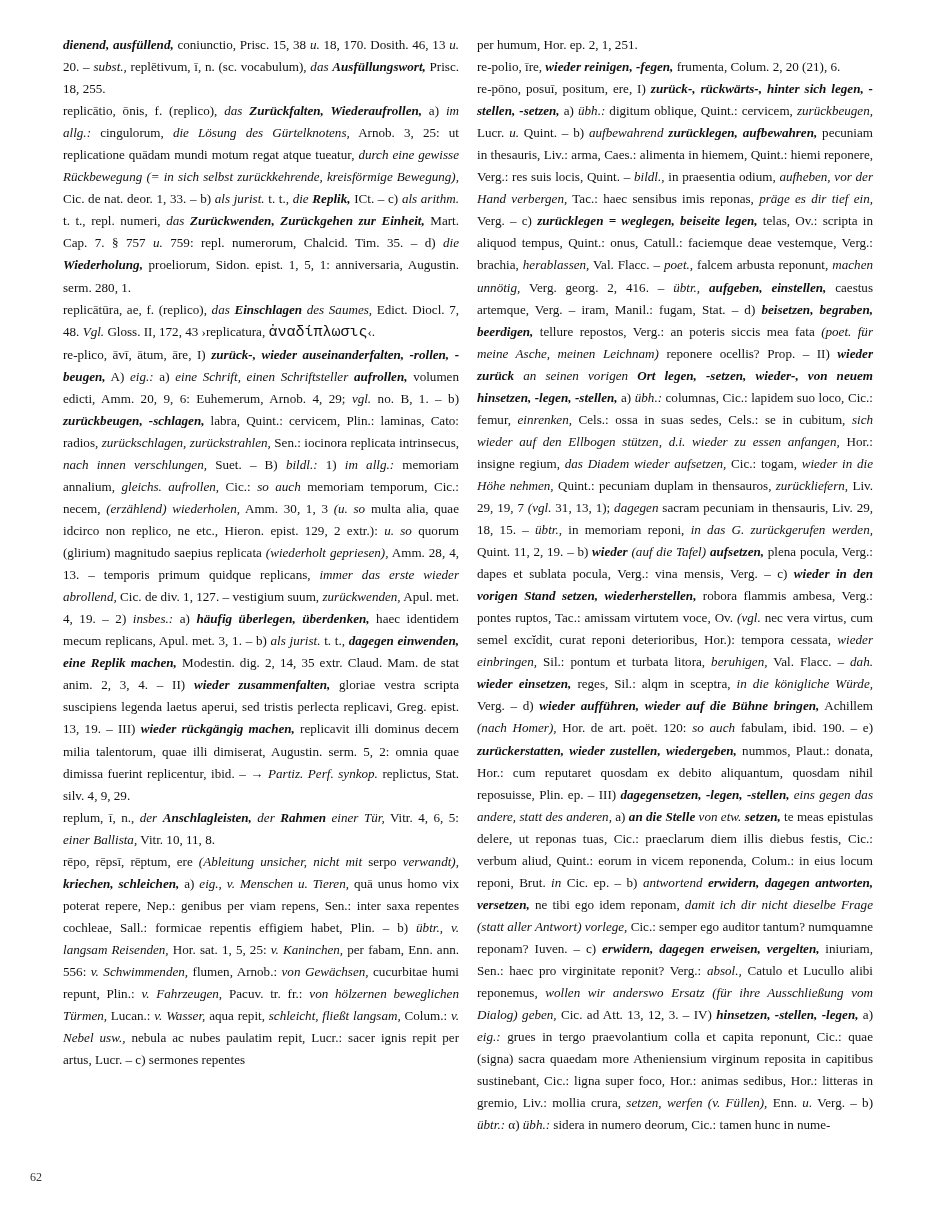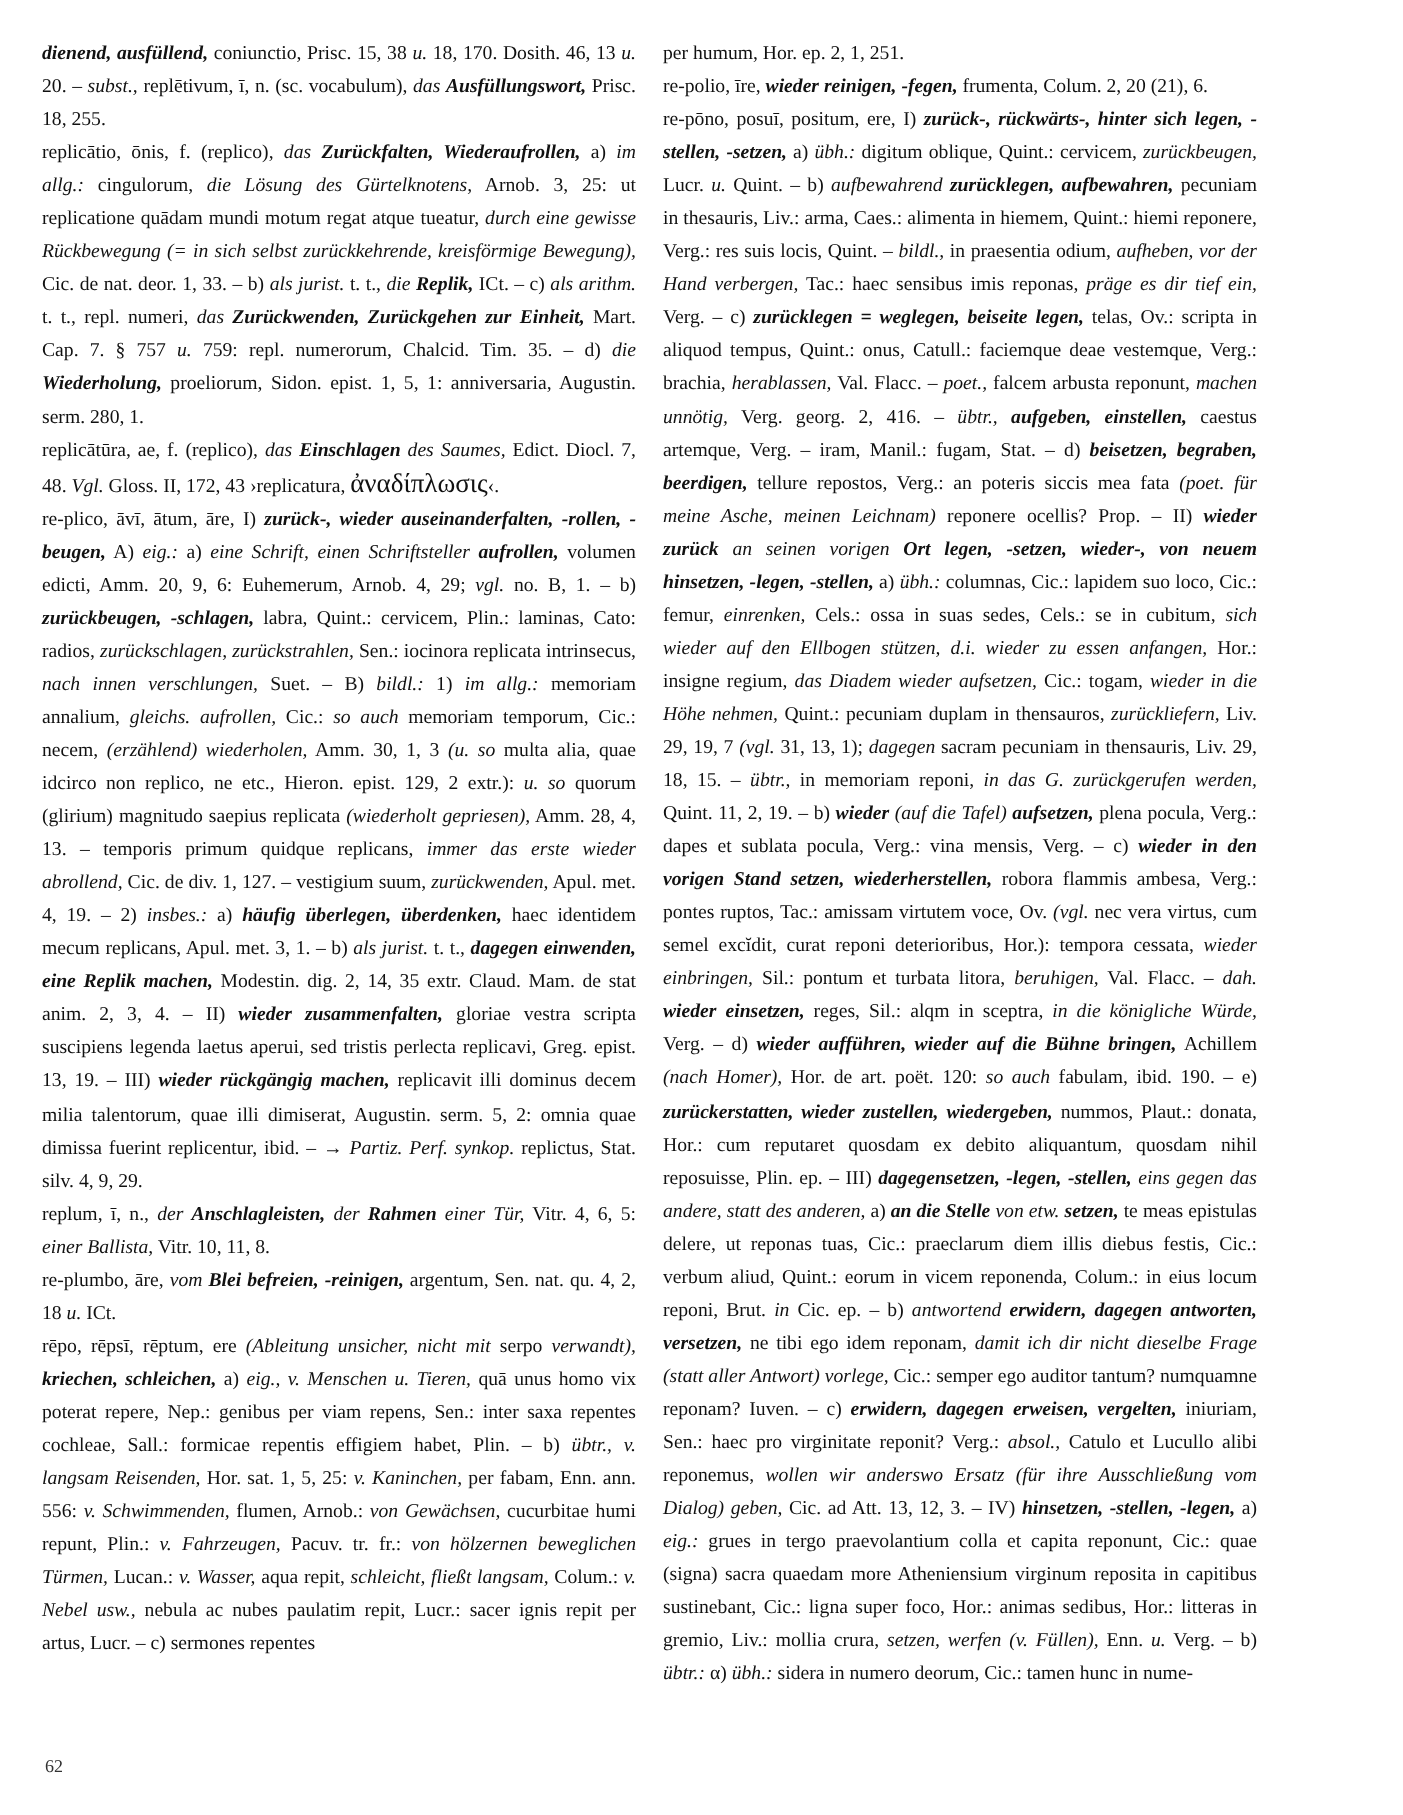--- a/index.html
+++ b/index.html
@@ -17,25 +17,26 @@
   }
   .page {
     position: absolute;
     left: 0; top: 0;
     width: 935px;
     height: 1210px;
   }
   .columns {
     position: absolute;
     left: 28px;
-    top: 24px;
+    top: 34px;
     width: 880px;
     height: 1130px;
     display: flex;
     gap: 18px;
+    justify-content: center;
   }
   .col {
     width: 396px;
     font-size: 13.1px;
     line-height: 22.05px;
     text-align: justify;
     text-justify: inter-word;
     hyphens: manual;
   }
   .col p {
@@ -50,22 +51,22 @@
     font-weight: normal;
   }
   .de {
     font-style: italic;
   }
   .deb {
     font-style: italic;
     font-weight: bold;
   }
   .gr {
-    font-family: Liberation Serif, serif;
-    font-size: 18px;
+    font-family: Liberation Mono, monospace;
+    font-size: 15px;
   }
   .pageno {
     position: absolute;
     left: 30px;
     top: 1170px;
     font-size: 12px;
     color: #333333;
     font-family: "Liberation Serif", "DejaVu Serif", serif;
   }
   .col > p:last-child {
@@ -76,21 +77,20 @@
 <body>
 
 <div class="page">
   <div class="columns">
     <div class="col" id="left-col">
         <p class="entry"><span class="deb">dienend, ausfüllend,</span> coniunctio, Prisc. 15, 38 <span class="de">u.</span> 18, 170. Dosith. 46, 13 <span class="de">u.</span> 20. – <span class="de">subst.,</span> replētivum, ī, n. (sc. vocabulum), <span class="de">das</span> <span class="deb">Ausfüllungswort,</span> Prisc. 18, 255.</p>
         <p class="entry"><span class="hw">replicātio</span>, ōnis, f. (replico), <span class="de">das</span> <span class="deb">Zurückfalten, Wiederaufrollen,</span> a) <span class="de">im allg.:</span> cingulorum, <span class="de">die Lösung des Gürtelknotens,</span> Arnob. 3, 25: ut replicatione quādam mundi motum regat atque tueatur, <span class="de">durch eine gewisse Rückbewegung (= in sich selbst zurückkehrende, kreisförmige Bewegung),</span> Cic. de nat. deor. 1, 33. – b) <span class="de">als jurist.</span> t. t., <span class="de">die</span> <span class="deb">Replik,</span> ICt. – c) <span class="de">als arithm.</span> t. t., repl. numeri, <span class="de">das</span> <span class="deb">Zurückwenden, Zurückgehen zur Einheit,</span> Mart. Cap. 7. § 757 <span class="de">u.</span> 759: repl. numerorum, Chalcid. Tim. 35. – d) <span class="de">die</span> <span class="deb">Wiederholung,</span> proeliorum, Sidon. epist. 1, 5, 1: anniversaria, Augustin. serm. 280, 1.</p>
         <p class="entry"><span class="hw">replicātūra</span>, ae, f. (replico), <span class="de">das</span> <span class="deb">Einschlagen</span> <span class="de">des Saumes,</span> Edict. Diocl. 7, 48. <span class="de">Vgl.</span> Gloss. II, 172, 43 ›replicatura, <span class="gr">ἀναδίπλωσις</span>‹.</p>
         <p class="entry"><span class="hw">re-plico</span>, āvī, ātum, āre, I) <span class="deb">zurück-, wieder auseinanderfalten, -rollen, -beugen,</span> A) <span class="de">eig.:</span> a) <span class="de">eine Schrift, einen Schriftsteller</span> <span class="deb">aufrollen,</span> volumen edicti, Amm. 20, 9, 6: Euhemerum, Arnob. 4, 29; <span class="de">vgl.</span> no. B, 1. – b) <span class="deb">zurückbeugen, -schlagen,</span> labra, Quint.: cervicem, Plin.: laminas, Cato: radios, <span class="de">zurückschlagen, zurückstrahlen,</span> Sen.: iocinora replicata intrinsecus, <span class="de">nach innen verschlungen,</span> Suet. – B) <span class="de">bildl.:</span> 1) <span class="de">im allg.:</span> memoriam annalium, <span class="de">gleichs. aufrollen,</span> Cic.: <span class="de">so auch</span> memoriam temporum, Cic.: necem, <span class="de">(erzählend) wiederholen,</span> Amm. 30, 1, 3 <span class="de">(u. so</span> multa alia, quae idcirco non replico, ne etc., Hieron. epist. 129, 2 extr.): <span class="de">u. so</span> quorum (glirium) magnitudo saepius replicata <span class="de">(wiederholt gepriesen),</span> Amm. 28, 4, 13. – temporis primum quidque replicans, <span class="de">immer das erste wieder abrollend,</span> Cic. de div. 1, 127. – vestigium suum, <span class="de">zurückwenden,</span> Apul. met. 4, 19. – 2) <span class="de">insbes.:</span> a) <span class="deb">häufig überlegen, überdenken,</span> haec identidem mecum replicans, Apul. met. 3, 1. – b) <span class="de">als jurist.</span> t. t., <span class="deb">dagegen einwenden, eine Replik machen,</span> Modestin. dig. 2, 14, 35 extr. Claud. Mam. de stat anim. 2, 3, 4. – II) <span class="deb">wieder zusammenfalten,</span> gloriae vestra scripta suscipiens legenda laetus aperui, sed tristis perlecta replicavi, Greg. epist. 13, 19. – III) <span class="deb">wieder rückgängig machen,</span> replicavit illi dominus decem milia talentorum, quae illi dimiserat, Augustin. serm. 5, 2: omnia quae dimissa fuerint replicentur, ibid. – → <span class="de">Partiz. Perf. synkop.</span> replictus, Stat. silv. 4, 9, 29.</p>
         <p class="entry"><span class="hw">replum</span>, ī, n., <span class="de">der</span> <span class="deb">Anschlagleisten,</span> <span class="de">der</span> <span class="deb">Rahmen</span> <span class="de">einer Tür,</span> Vitr. 4, 6, 5: <span class="de">einer Ballista,</span> Vitr. 10, 11, 8.</p>
-        <p class="entry"><span class="hw">re-plumbo</span>, āre, <span class="de">vom</span> <span class="deb">Blei befreien, -reinigen,</span> argentum, Sen. nat. qu. 4, 2, 18 <span class="de">u.</span> ICt.</p>
         <p class="entry"><span class="hw">rēpo</span>, rēpsī, rēptum, ere <span class="de">(Ableitung unsicher, nicht mit</span> serpo <span class="de">verwandt),</span> <span class="deb">kriechen, schleichen,</span> a) <span class="de">eig., v. Menschen u. Tieren,</span> quā unus homo vix poterat repere, Nep.: genibus per viam repens, Sen.: inter saxa repentes cochleae, Sall.: formicae repentis effigiem habet, Plin. – b) <span class="de">übtr., v. langsam Reisenden,</span> Hor. sat. 1, 5, 25: <span class="de">v. Kaninchen,</span> per fabam, Enn. ann. 556: <span class="de">v. Schwimmenden,</span> flumen, Arnob.: <span class="de">von Gewächsen,</span> cucurbitae humi repunt, Plin.: <span class="de">v. Fahrzeugen,</span> Pacuv. tr. fr.: <span class="de">von hölzernen beweglichen Türmen,</span> Lucan.: <span class="de">v. Wasser,</span> aqua repit, <span class="de">schleicht, fließt langsam,</span> Colum.: <span class="de">v. Nebel usw.,</span> nebula ac nubes paulatim repit, Lucr.:  sacer ignis repit per artus, Lucr. – c)  sermones repentes</p>
       </div>
     <div class="col" id="right-col">
         <p class="entry">per humum, Hor. ep. 2, 1, 251.</p>
         <p class="entry"><span class="hw">re-polio</span>, īre, <span class="deb">wieder reinigen, -fegen,</span> frumenta, Colum. 2, 20 (21), 6.</p>
         <p class="entry"><span class="hw">re-pōno</span>, posuī, positum, ere, I) <span class="deb">zurück-, rückwärts-, hinter sich legen, -stellen, -setzen,</span> a) <span class="de">übh.:</span> digitum oblique, Quint.: cervicem, <span class="de">zurückbeugen,</span> Lucr. <span class="de">u.</span> Quint. – b) <span class="de">aufbewahrend</span> <span class="deb">zurücklegen, aufbewahren,</span> pecuniam in thesauris, Liv.: arma, Caes.: alimenta in hiemem, Quint.: hiemi reponere, Verg.: res suis locis, Quint. – <span class="de">bildl.,</span> in praesentia odium, <span class="de">aufheben, vor der Hand verbergen,</span> Tac.: haec sensibus imis reponas, <span class="de">präge es dir tief ein,</span> Verg. – c) <span class="deb">zurücklegen = weglegen, beiseite legen,</span> telas, Ov.: scripta in aliquod tempus, Quint.: onus, Catull.: faciemque deae vestemque, Verg.: brachia, <span class="de">herablassen,</span> Val. Flacc. – <span class="de">poet.,</span> falcem arbusta reponunt, <span class="de">machen unnötig,</span> Verg. georg. 2, 416. – <span class="de">übtr.,</span> <span class="deb">aufgeben, einstellen,</span> caestus artemque, Verg. – iram, Manil.: fugam, Stat. – d) <span class="deb">beisetzen, begraben, beerdigen,</span> tellure repostos, Verg.: an poteris siccis mea fata <span class="de">(poet. für meine Asche, meinen Leichnam)</span> reponere ocellis? Prop. – II) <span class="deb">wieder zurück</span> <span class="de">an seinen vorigen</span> <span class="deb">Ort legen, -setzen, wieder-, von neuem hinsetzen, -legen, -stellen,</span> a) <span class="de">übh.:</span> columnas, Cic.: lapidem suo loco, Cic.: femur, <span class="de">einrenken,</span> Cels.: ossa in suas sedes, Cels.: se in cubitum, <span class="de">sich wieder auf den Ellbogen stützen, d.i. wieder zu essen anfangen,</span> Hor.: insigne regium, <span class="de">das Diadem wieder aufsetzen,</span> Cic.: togam, <span class="de">wieder in die Höhe nehmen,</span> Quint.: pecuniam duplam in thensauros, <span class="de">zurückliefern,</span> Liv. 29, 19, 7 <span class="de">(vgl.</span> 31, 13, 1); <span class="de">dagegen</span> sacram pecuniam in thensauris, Liv. 29, 18, 15. – <span class="de">übtr.,</span> in memoriam reponi, <span class="de">in das G. zurückgerufen werden,</span> Quint. 11, 2, 19. – b) <span class="deb">wieder</span> <span class="de">(auf die Tafel)</span> <span class="deb">aufsetzen,</span> plena pocula, Verg.: dapes et sublata pocula, Verg.: vina mensis, Verg. – c) <span class="deb">wieder in den vorigen Stand setzen, wiederherstellen,</span> robora flammis ambesa, Verg.: pontes ruptos, Tac.: amissam virtutem voce, Ov. <span class="de">(vgl.</span> nec vera virtus, cum semel excĭdit, curat reponi deterioribus, Hor.): tempora cessata, <span class="de">wieder einbringen,</span> Sil.: pontum et turbata litora, <span class="de">beruhigen,</span> Val. Flacc. – <span class="de">dah.</span> <span class="deb">wieder einsetzen,</span> reges, Sil.: alqm in sceptra, <span class="de">in die königliche Würde,</span> Verg. – d) <span class="deb">wieder aufführen, wieder auf die Bühne bringen,</span> Achillem <span class="de">(nach Homer),</span> Hor. de art. poët. 120: <span class="de">so auch</span> fabulam, ibid. 190. – e) <span class="deb">zurückerstatten, wieder zustellen, wiedergeben,</span> nummos, Plaut.: donata, Hor.: cum reputaret quosdam ex debito aliquantum, quosdam nihil reposuisse, Plin. ep. – III) <span class="deb">dagegensetzen, -legen, -stellen,</span> <span class="de">eins gegen das andere, statt des anderen,</span> a) <span class="deb">an die Stelle</span> <span class="de">von etw.</span> <span class="deb">setzen,</span> te meas epistulas delere, ut reponas tuas, Cic.: praeclarum diem illis diebus festis, Cic.: verbum aliud, Quint.: eorum in vicem reponenda, Colum.: in eius locum reponi, Brut. <span class="de">in</span> Cic. ep. – b) <span class="de">antwortend</span> <span class="deb">erwidern, dagegen antworten, versetzen,</span> ne tibi ego idem reponam, <span class="de">damit ich dir nicht dieselbe Frage (statt aller Antwort) vorlege,</span> Cic.: semper ego auditor tantum? numquamne reponam? Iuven. – c) <span class="deb">erwidern, dagegen erweisen, vergelten,</span> iniuriam, Sen.: haec pro virginitate reponit? Verg.: <span class="de">absol.,</span> Catulo et Lucullo alibi reponemus, <span class="de">wollen wir anderswo Ersatz (für ihre Ausschließung vom Dialog) geben,</span> Cic. ad Att. 13, 12, 3. – IV) <span class="deb">hinsetzen, -stellen, -legen,</span> a) <span class="de">eig.:</span> grues in tergo praevolantium colla et capita reponunt, Cic.: quae (signa) sacra quaedam more Atheniensium virginum reposita in capitibus sustinebant, Cic.: ligna super foco, Hor.: animas sedibus, Hor.: litteras in gremio, Liv.: mollia crura, <span class="de">setzen, werfen (v. Füllen),</span> Enn. <span class="de">u.</span> Verg. – b) <span class="de">übtr.:</span> α) <span class="de">übh.:</span> sidera in numero deorum, Cic.: tamen hunc in nume-</p>
       </div>
   </div>
   <div class="pageno">62</div>
 </div>

